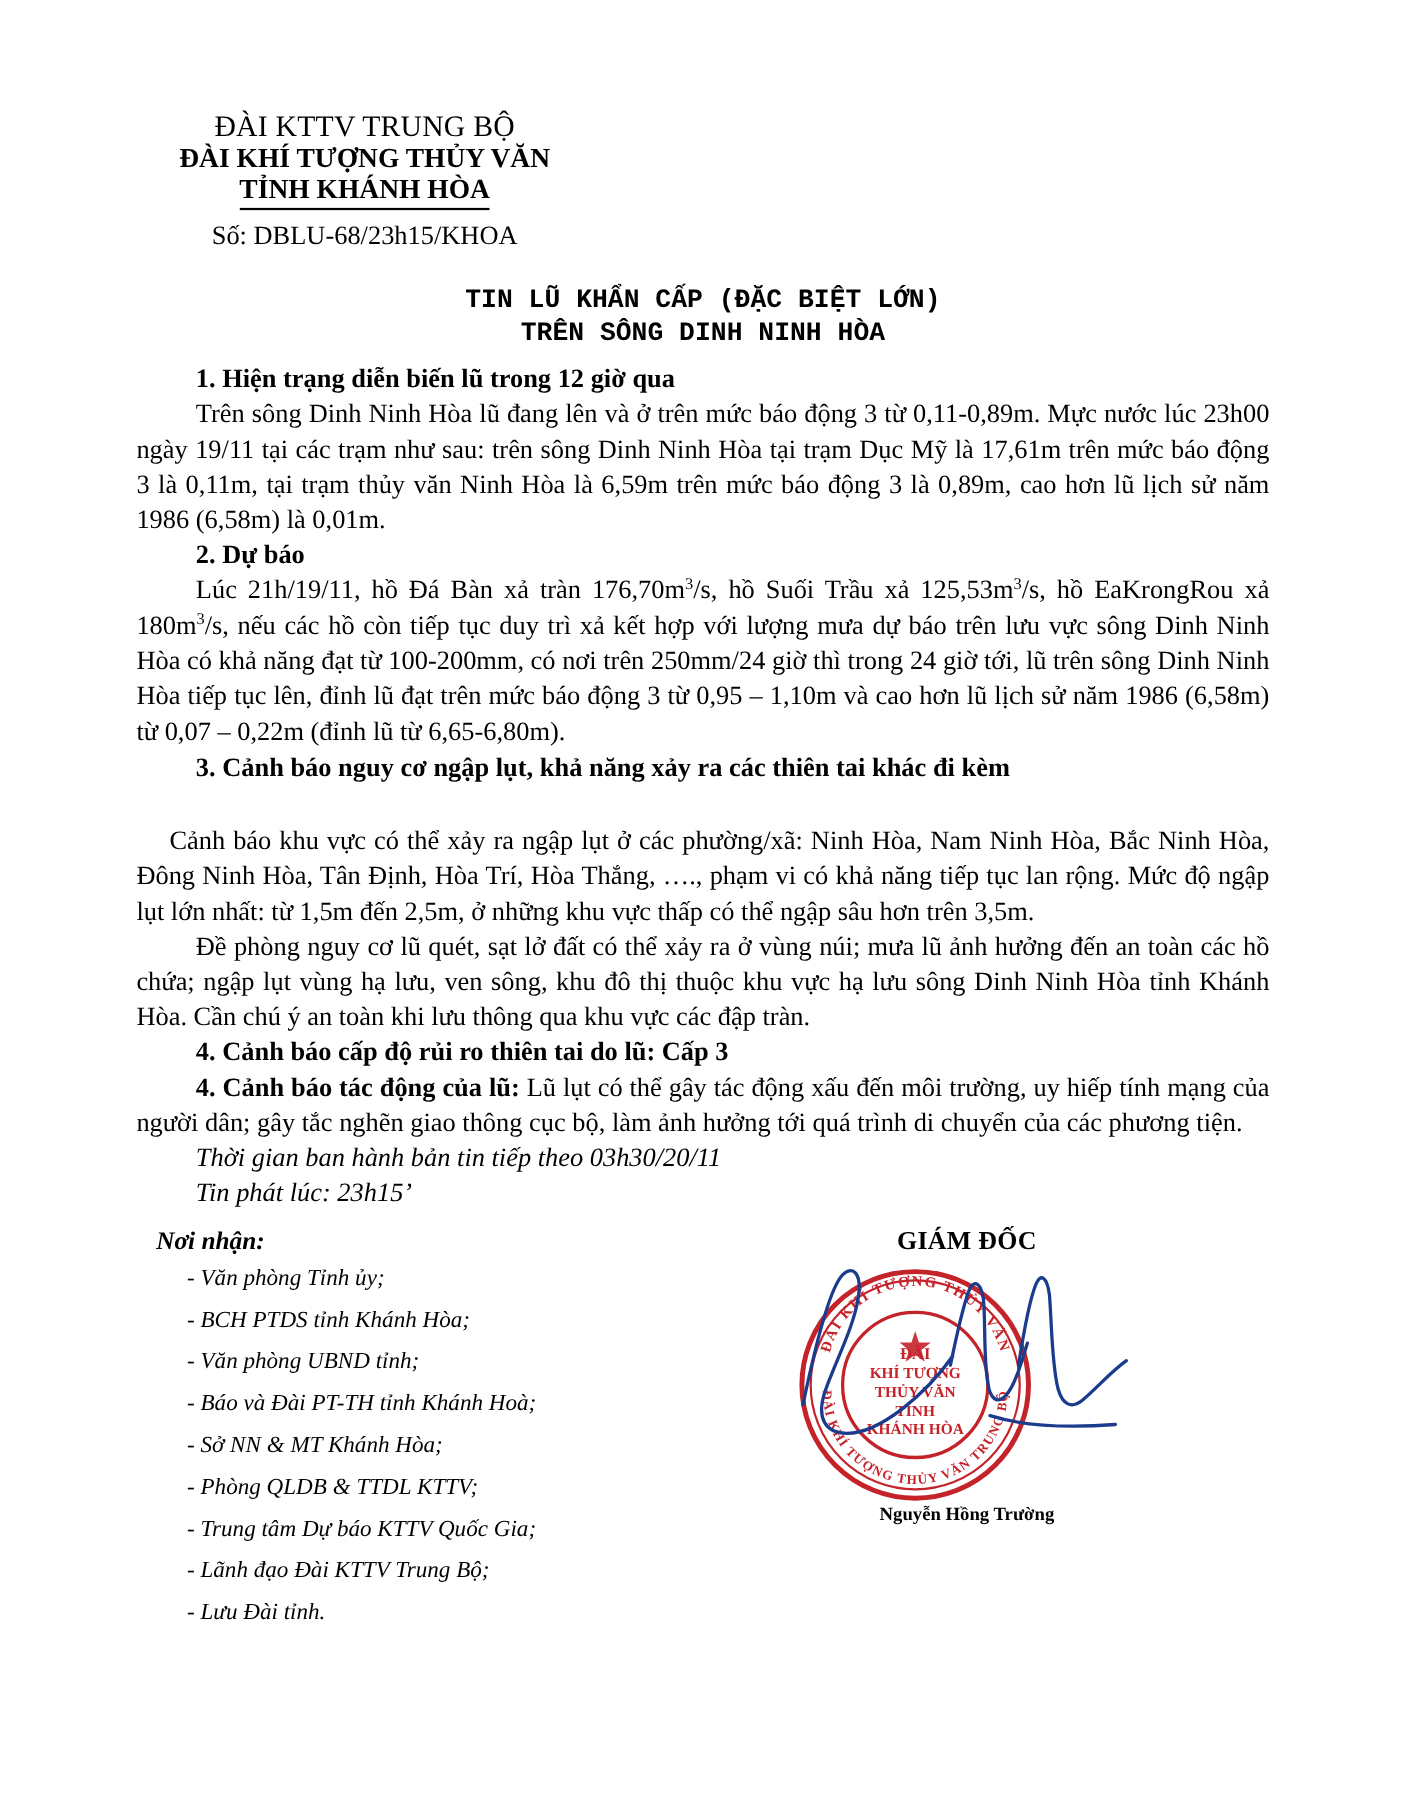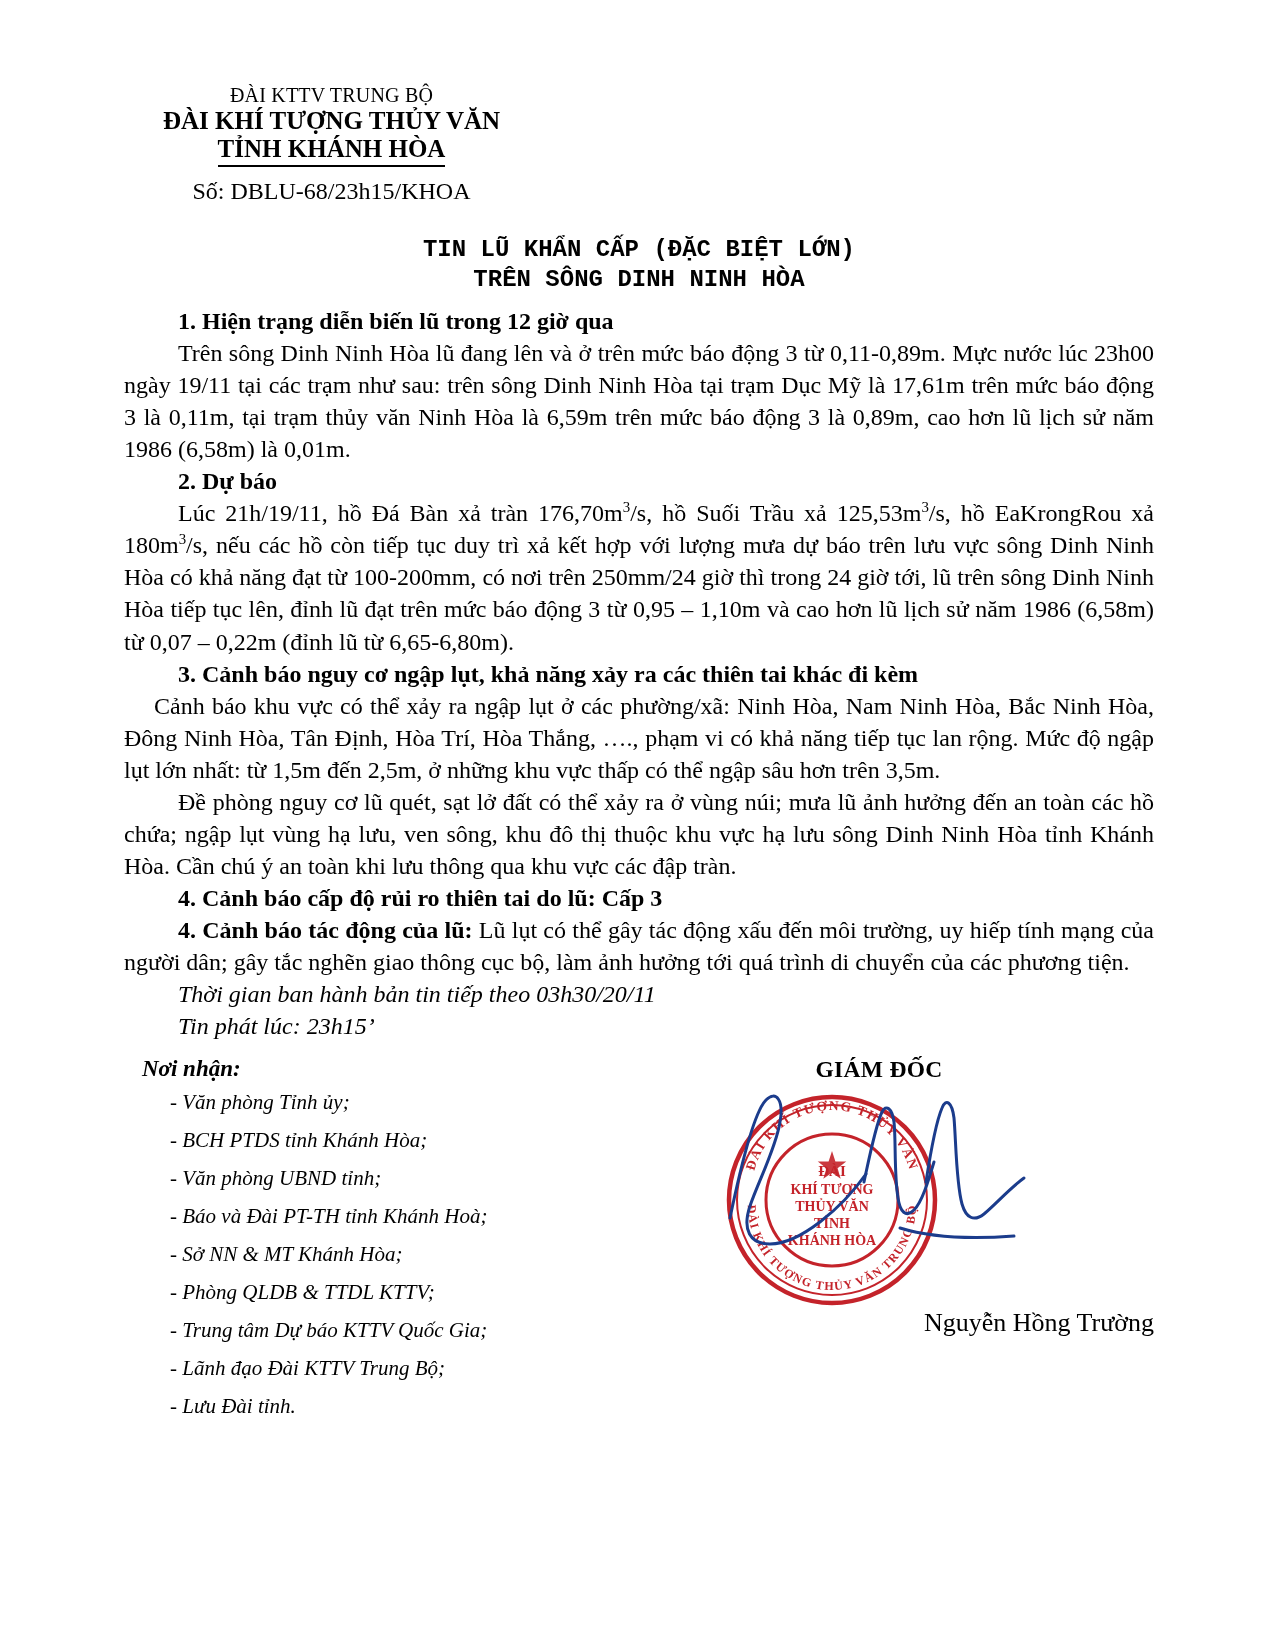--- a/index.html
+++ b/index.html
@@ -38,22 +38,23 @@
   .header-left {
     width: 415px;
     text-align: center;
     padding-top: 6px;
   }
   .header-right {
     flex: 1;
     text-align: center;
   }
   .hl-line1 {
-    font-size: 20px;
+    font-size: 27px;
     letter-spacing: .2px;
+    margin-top: 16px;
   }
   .hl-line2 {
     font-size: 25px;
     font-weight: bold;
   }
   .hl-line3 {
     font-size: 25px;
     font-weight: bold;
     display: inline-block;
     border-bottom: 2px solid #000;
@@ -105,20 +106,21 @@
   }
   .sec-head {
     font-weight: bold;
     text-indent: 54px;
   }
   .para {
     text-indent: 54px;
   }
   .para-noind {
     text-indent: 30px;
+    margin-top: 35px;
   }
   .inline-bold {
     font-weight: bold;
   }
   sup {
     font-size: 0.62em;
     vertical-align: super;
     line-height: 0;
   }
   .ital-block {
@@ -160,27 +162,26 @@
     position: relative;
     text-align: center;
     padding-top: 0px;
   }
   .sig-title {
     font-size: 23.5px;
     font-weight: bold;
     letter-spacing: .3px;
   }
   .sig-name {
-    font-size: 26px;
-    font-weight: normal;
+    font-size: 17px;
+    font-weight: bold;
     position: absolute;
     left: 0;
     right: 0;
     top: 252px;
-    text-align: right;
   }
   .stamp-area {
     position: absolute;
     left: 50%;
     transform: translateX(-50%);
     top: 22px;
     width: 330px;
     height: 230px;
   }
   .stamp-area svg {

